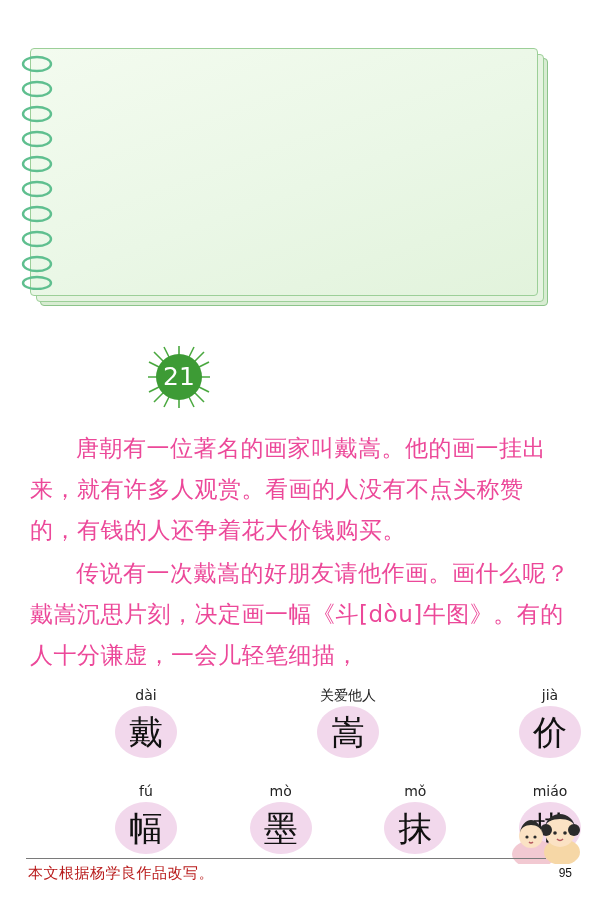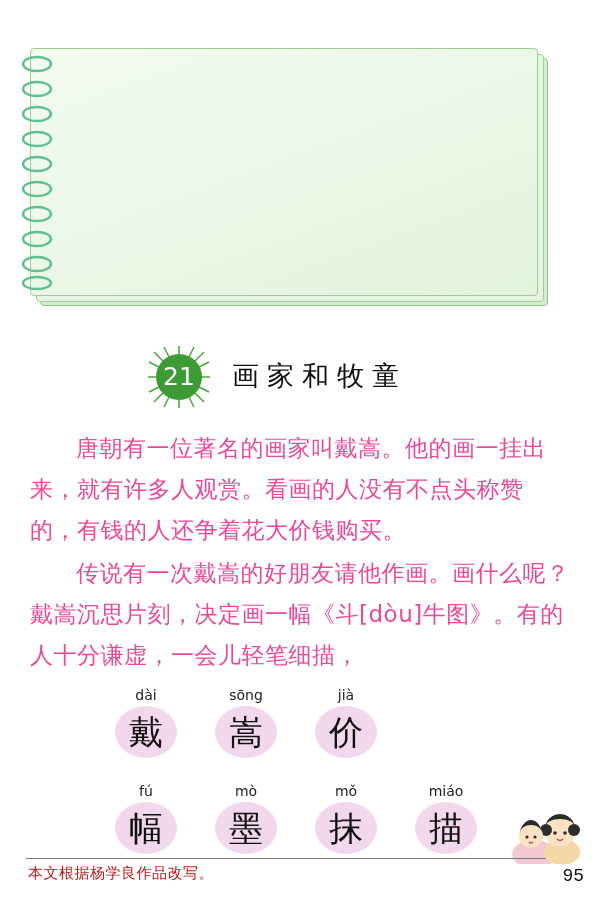--- a/index.html
+++ b/index.html
@@ -128,21 +128,21 @@
 
   
   .char-grid {
     position: absolute;
     left: 0;
     top: 686px;
     width: 600px;
   }
   .char-row {
     display: flex;
-    justify-content: flex-start;
+    justify-content: space-between;
     padding-left: 96px;
     margin-bottom: 22px;
   }
   .char-cell {
     width: 100px;
     text-align: center;
     position: relative;
   }
   .pinyin {
     font-family: "DejaVu Sans", "Liberation Sans", sans-serif;
@@ -184,25 +184,25 @@
   .footer-note {
     position: absolute;
     left: 28px;
     top: 864px;
     font-size: 15px;
     color: #b91c1c;
     letter-spacing: 0.5px;
   }
   .page-num {
     position: absolute;
-    right: 16px;
+    right: 28px;
     top: 866px;
-    font-size: 18px;
+    font-size: 12px;
     color: #111;
-    font-family: Liberation Mono, monospace;
+    font-family: Liberation Sans, sans-serif;
   }
   .mascot {
     position: absolute;
     right: 18px;
     top: 802px;
     width: 78px;
     height: 62px;
   }
 </style>
 </head>
@@ -244,21 +244,20 @@
           <line x1="56" y1="6" x2="6" y2="56"></line>
           <line x1="16" y1="1" x2="46" y2="61"></line>
           <line x1="46" y1="1" x2="16" y2="61"></line>
           <line x1="1" y1="16" x2="61" y2="46"></line>
           <line x1="1" y1="46" x2="61" y2="16"></line>
         </g>
         <circle cx="31" cy="31" r="23" fill="#3d9b35"></circle>
       </svg>
     </div>
     <div class="lesson-num">21</div>
-    <div class="lesson-title">画家和牧童</div>
   </div>
 
   <div class="body-text">
     <p>唐朝有一位著名的画家叫戴嵩。他的画一挂出来，就有许多人观赏。看画的人没有不点头称赞的，有钱的人还争着花大价钱购买。</p>
     <p>传说有一次戴嵩的好朋友请他作画。画什么呢？戴嵩沉思片刻，决定画一幅《斗[dòu]牛图》。有的人十分谦虚，一会儿轻笔细描，</p>
   </div>
 
   <div class="char-grid">
 
     <div class="char-row">
@@ -267,21 +266,21 @@
         <div class="hanzi-wrap">
           <div class="hanzi-bg">
             <svg width="66" height="56" viewBox="0 0 66 56">
                 <path d="M33 2 C50 2 64 14 64 28 C64 42 50 54 33 54 C16 54 2 42 2 28 C2 14 16 2 33 2 Z" fill="#f2d8ec"></path>
               </svg>
           </div>
           <div class="hanzi">戴</div>
         </div>
       </div>
       <div class="char-cell">
-        <div class="pinyin">sōng</div>
+        <div class="pinyin">关爱他人</div>
         <div class="hanzi-wrap">
           <div class="hanzi-bg">
             <svg width="66" height="56" viewBox="0 0 66 56">
                 <path d="M33 2 C50 2 64 14 64 28 C64 42 50 54 33 54 C16 54 2 42 2 28 C2 14 16 2 33 2 Z" fill="#f2d8ec"></path>
               </svg>
           </div>
           <div class="hanzi">嵩</div>
         </div>
       </div>
       <div class="char-cell">

